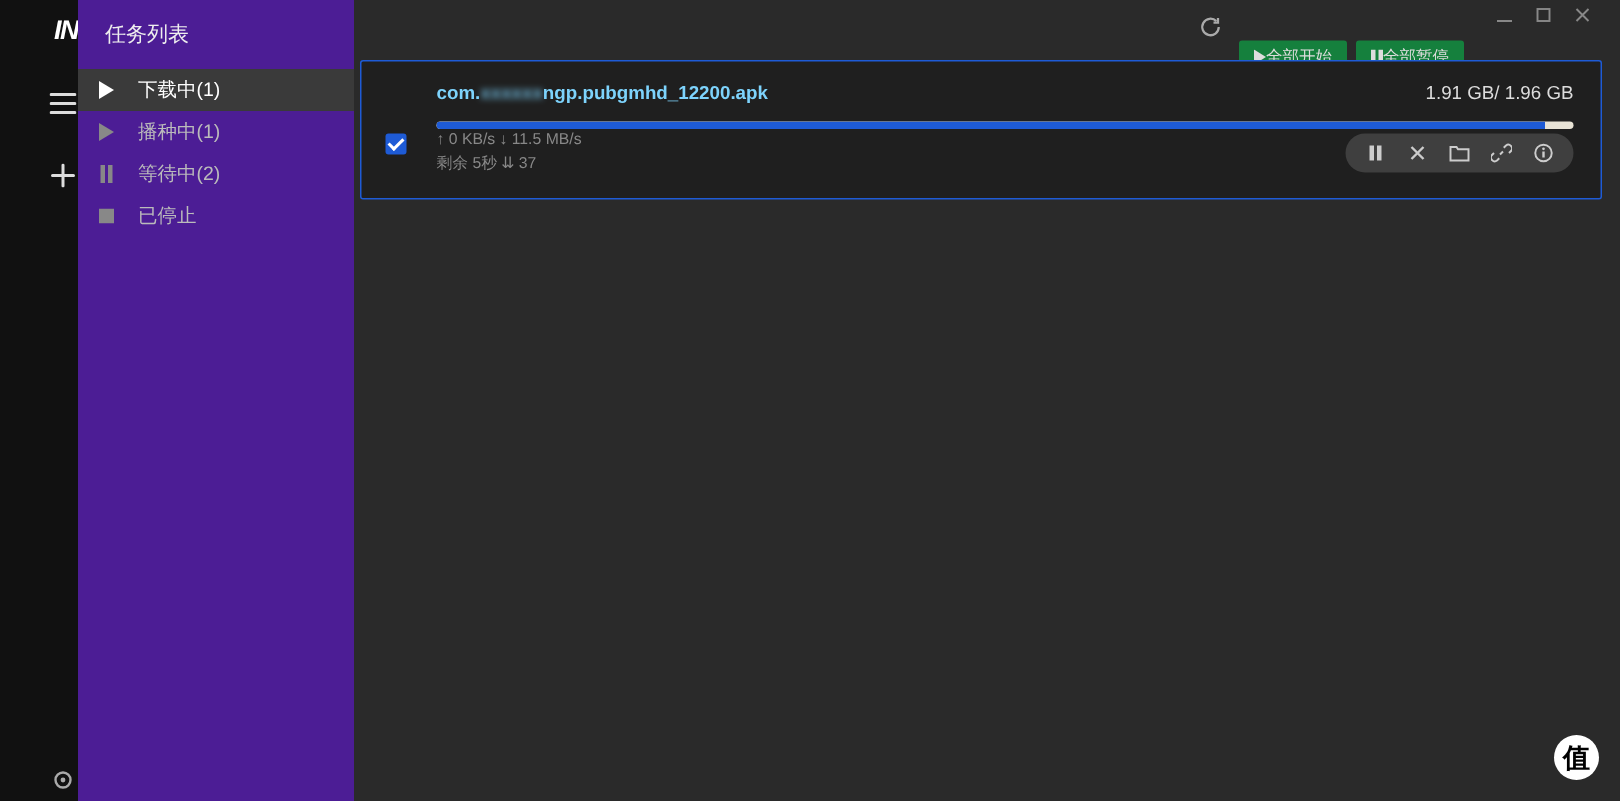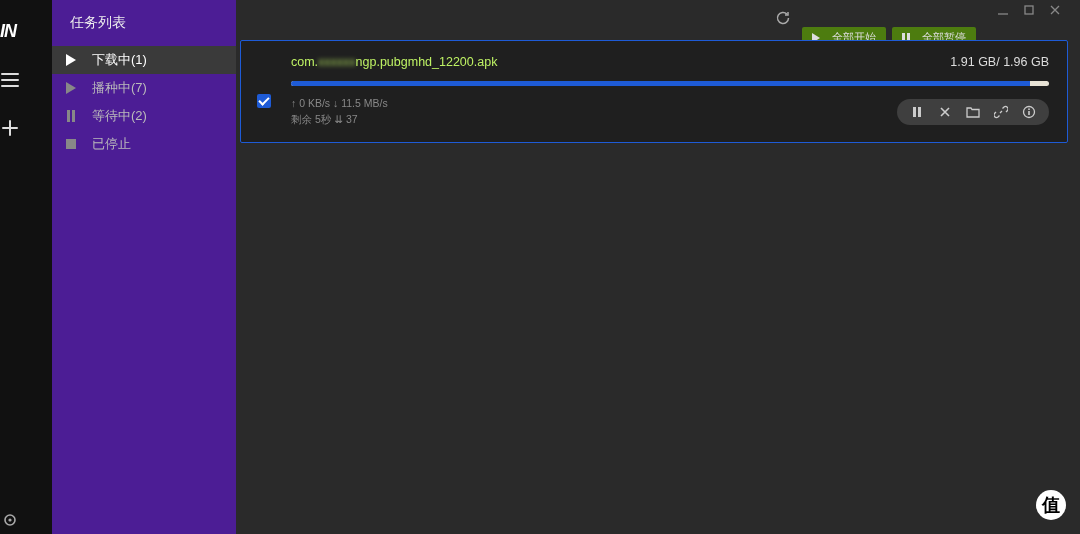--- a/index.html
+++ b/index.html
@@ -16,22 +16,22 @@
     display: flex;
     width: 100%;
     height: 100%;
   }
   
   .rail {
     width: 52px;
     background: #111;
     display: flex;
     flex-direction: column;
-    align-items: flex-start;
-    padding-top: 21px;
+    align-items: flex-end;
+    padding-top: 10px;
     gap: 28px;
   }
   .rail .logo {
     font-style: italic;
     font-weight: 900;
     font-size: 18px;
     letter-spacing: -1px;
     color: #fff;
   }
   .rail .rail-icon {
@@ -104,22 +104,22 @@
     justify-content: center;
     color: #888;
     cursor: pointer;
     font-size: 12px;
   }
   .topbar-btn {
     height: 22px;
     padding: 0 10px;
     display: flex;
     align-items: center;
-    gap: 12px;
-    background: #4d7c0f;
+    gap: 0;
+    background: #15803d;
     border-radius: 2px;
     font-size: 11px;
     color: #ddd;
     cursor: pointer;
     margin-top: 39px;
   }
   .topbar-iconbtn {
     width: 26px;
     height: 22px;
     display: flex;
@@ -176,21 +176,21 @@
     border-bottom: 2px solid #fff;
     transform: rotate(45deg);
   }
   .task-maincol { flex: 1; }
   .task-title-row {
     display: flex;
     justify-content: space-between;
     align-items: baseline;
     font-size: 12.5px;
   }
-  .task-filename { color: #bef264; }
+  .task-filename { color: #7dd3fc; font-weight: bold; }
   .task-filename .blur {
     filter: blur(2px);
     opacity: 0.8;
   }
   .task-size { color: #ddd; font-size: 12.5px; }
   .progress-wrap {
     margin-top: 12px;
     height: 5px;
     background: #e8e3d6;
     border-radius: 3px;
@@ -199,21 +199,20 @@
   }
   .progress-fill {
     height: 100%;
     background: #1e5bd6;
     width: 97.5%;
   }
   .task-meta-row {
     display: flex;
     justify-content: space-between;
     align-items: center;
-    margin-top: 10px;
   }
   .task-stats {
     font-size: 10.5px;
     color: #888;
     line-height: 1.5;
   }
   .task-actions {
     display: flex;
     gap: 4px;
     background: #3f3f3f;
@@ -294,21 +293,21 @@
       </span>
       <span>下载中(1)</span>
     </div>
 
     <div class="sidebar-item">
       <span class="s-icon">
         <svg width="10" height="12" viewBox="0 0 10 12">
             <path d="M0 0l10 6-10 6z" fill="#888"></path>
           </svg>
       </span>
-      <span>播种中(7)</span>
+      <span>播种中(1)</span>
     </div>
 
     <div class="sidebar-item">
       <span class="s-icon">
         <svg width="10" height="12" viewBox="0 0 10 12">
             <path d="M1 0h3v12H1zM6 0h3v12H6z" fill="#888"></path>
           </svg>
       </span>
       <span>等待中(2)</span>
     </div>

